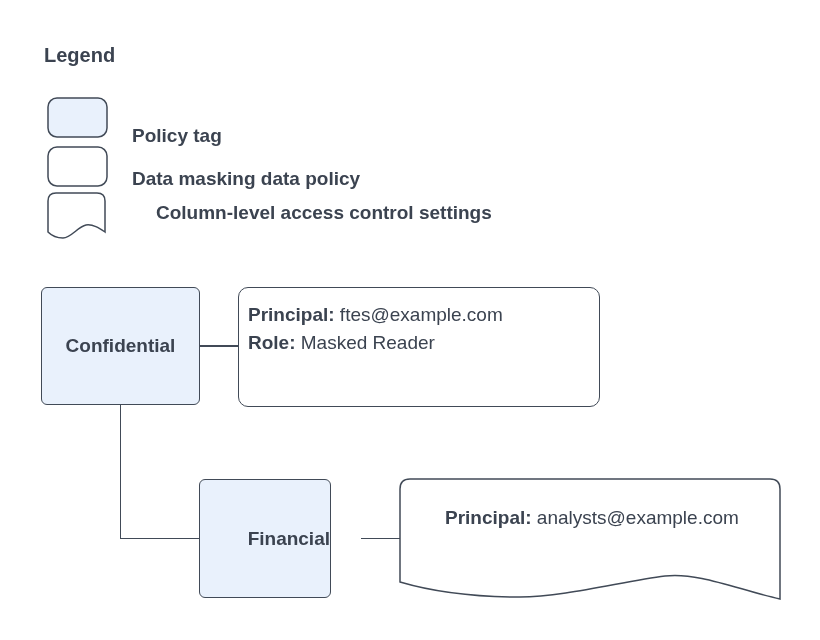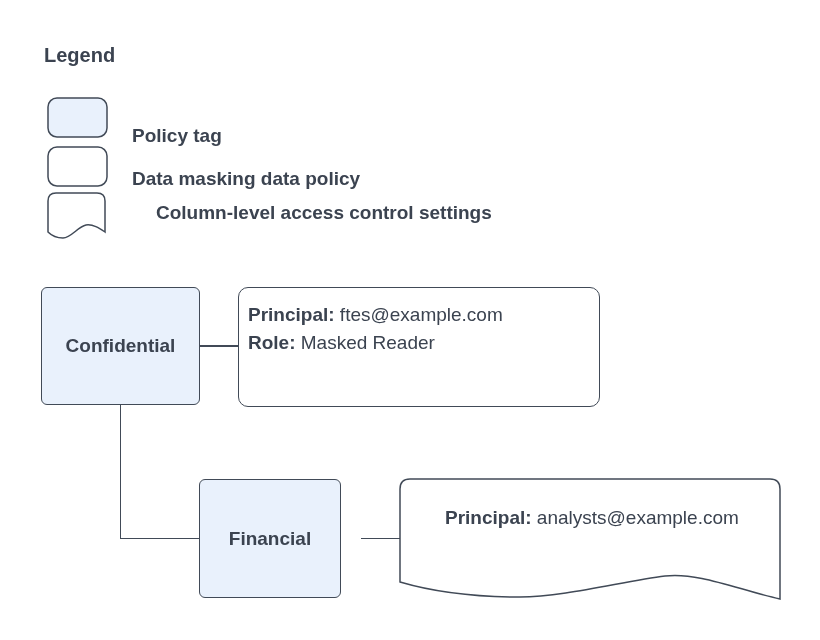--- a/index.html
+++ b/index.html
@@ -22,21 +22,21 @@
     white-space: nowrap;
   }
   .node {
     box-sizing: border-box;
     border: 1.5px solid #414a57;
     display: flex; align-items: center; justify-content: center;
     font-size: 19px; font-weight: bold;
   }
   .node.blue { background: #e9f1fc; border-radius: 6px; }
   .node-confidential { left: 41px; top: 287px; width: 159px; height: 118px; }
-  .node-financial   { left: 199px; top: 479px; width: 142px; height: 119px; }
+  .node-financial   { left: 199px; top: 479px; width: 132px; height: 119px; justify-content: flex-end; }
   .policy-box {
     left: 238px; top: 287px; width: 362px; height: 120px;
     box-sizing: border-box;
     background: #ffffff;
     border: 1.5px solid #414a57;
     border-radius: 10px;
     padding: 13px 8px 0 9px;
   }
   .pline { font-size: 19px; line-height: 28px; white-space: nowrap; }
   .pline .b { font-weight: bold; }

